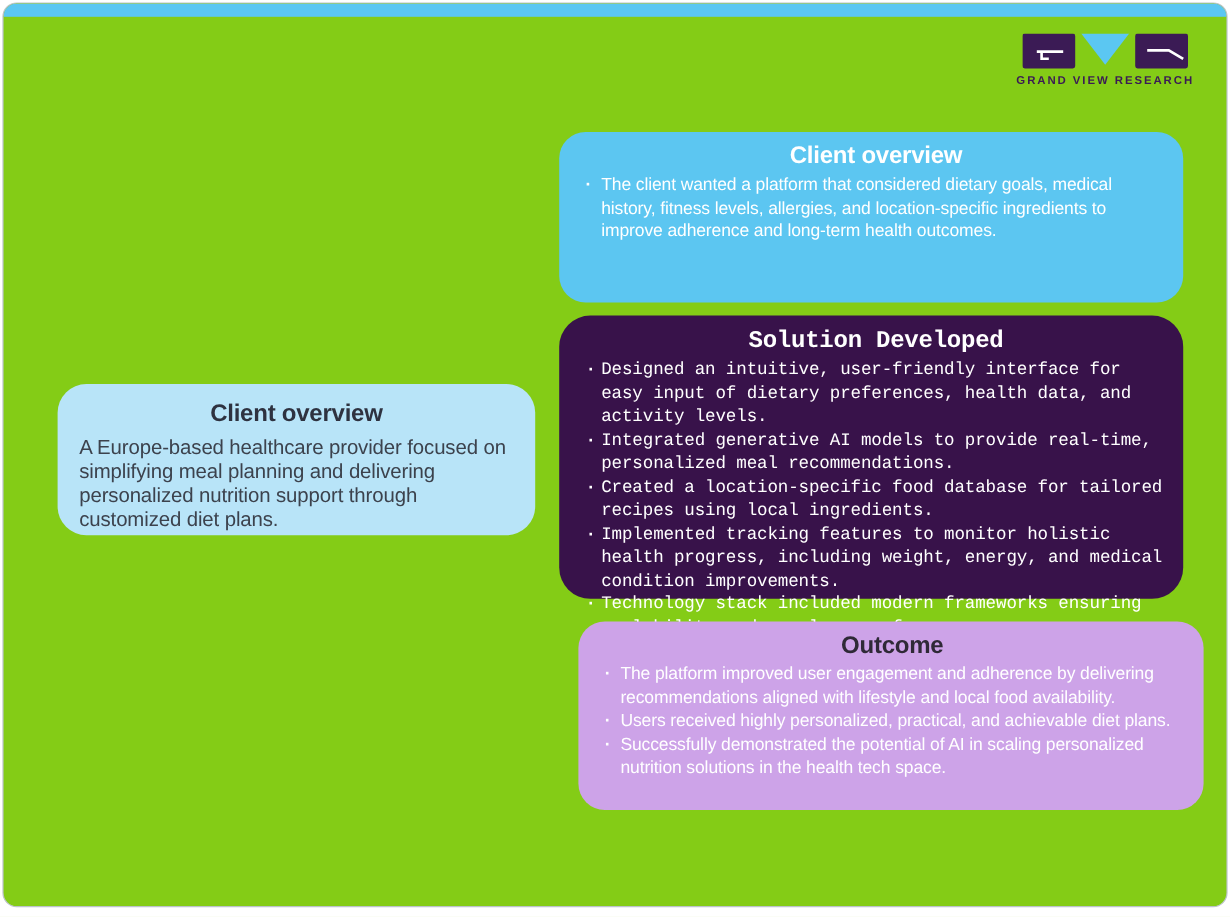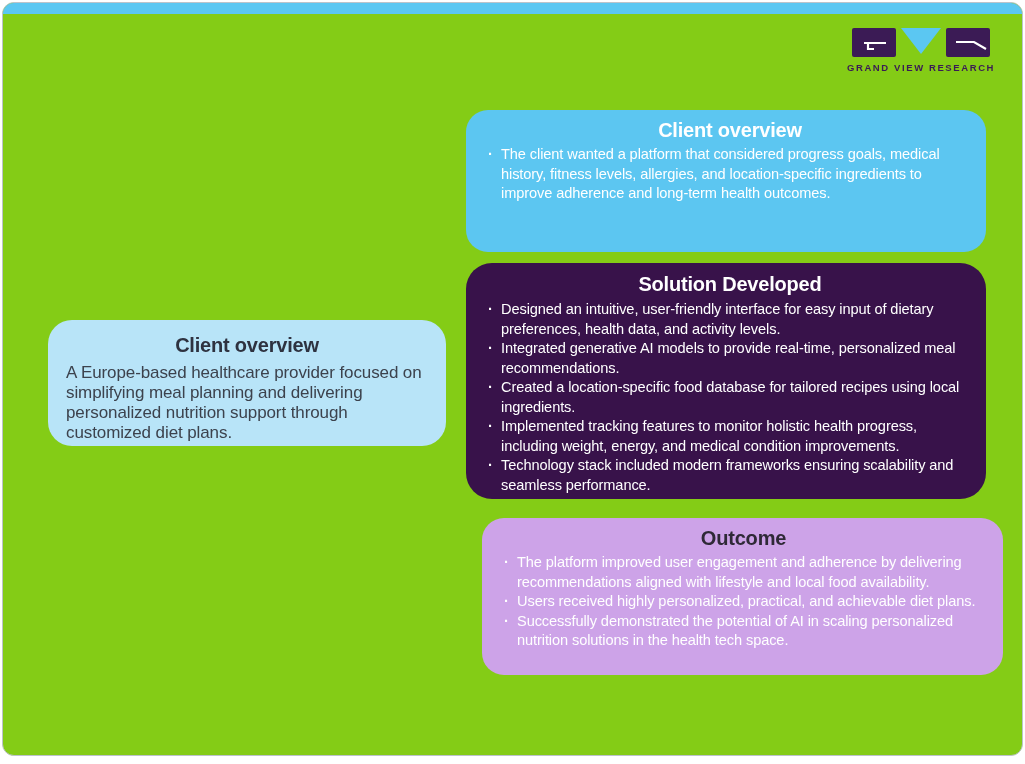--- a/index.html
+++ b/index.html
@@ -74,20 +74,21 @@
     padding: 9px 14px 0 22px;
     color: #ffffff;
   }
   .card-client-right h2 { margin-bottom: 3px; }
 
   .card-solution {
     left: 463px; top: 260px; width: 520px; height: 236px;
     background: #38124a; border-radius: 26px;
     padding: 10px 14px 0 22px;
     color: #ffffff;
+    font-family: Liberation Mono, monospace;
   }
   .card-solution h2 { margin-bottom: 4px; }
 
   .card-outcome {
     left: 479px; top: 515px; width: 521px; height: 157px;
     background: #cda3e8; border-radius: 22px;
     padding: 9px 20px 0 22px;
     color: #ffffff;
   }
   .card-outcome h2 { color: #2f2937; margin-bottom: 3px; }
@@ -115,21 +116,21 @@
   </div>
 
   <div class="card card-left">
     <h2>Client overview</h2>
     <p>A Europe-based healthcare provider focused on simplifying meal planning and delivering personalized nutrition support through customized diet plans.</p>
   </div>
 
   <div class="card card-client-right">
     <h2>Client overview</h2>
     <ul>
-        <li>The client wanted a platform that considered progress goals, medical history, fitness levels, allergies, and location-specific ingredients to improve adherence and long-term health outcomes.</li>
+        <li>The client wanted a platform that considered dietary goals, medical history, fitness levels, allergies, and location-specific ingredients to improve adherence and long-term health outcomes.</li>
       </ul>
   </div>
 
   <div class="card card-solution">
     <h2>Solution Developed</h2>
     <ul>
         <li>Designed an intuitive, user-friendly interface for easy input of dietary preferences, health data, and activity levels.</li>
         <li>Integrated generative AI models to provide real-time, personalized meal recommendations.</li>
         <li>Created a location-specific food database for tailored recipes using local ingredients.</li>
         <li>Implemented tracking features to monitor holistic health progress, including weight, energy, and medical condition improvements.</li>

